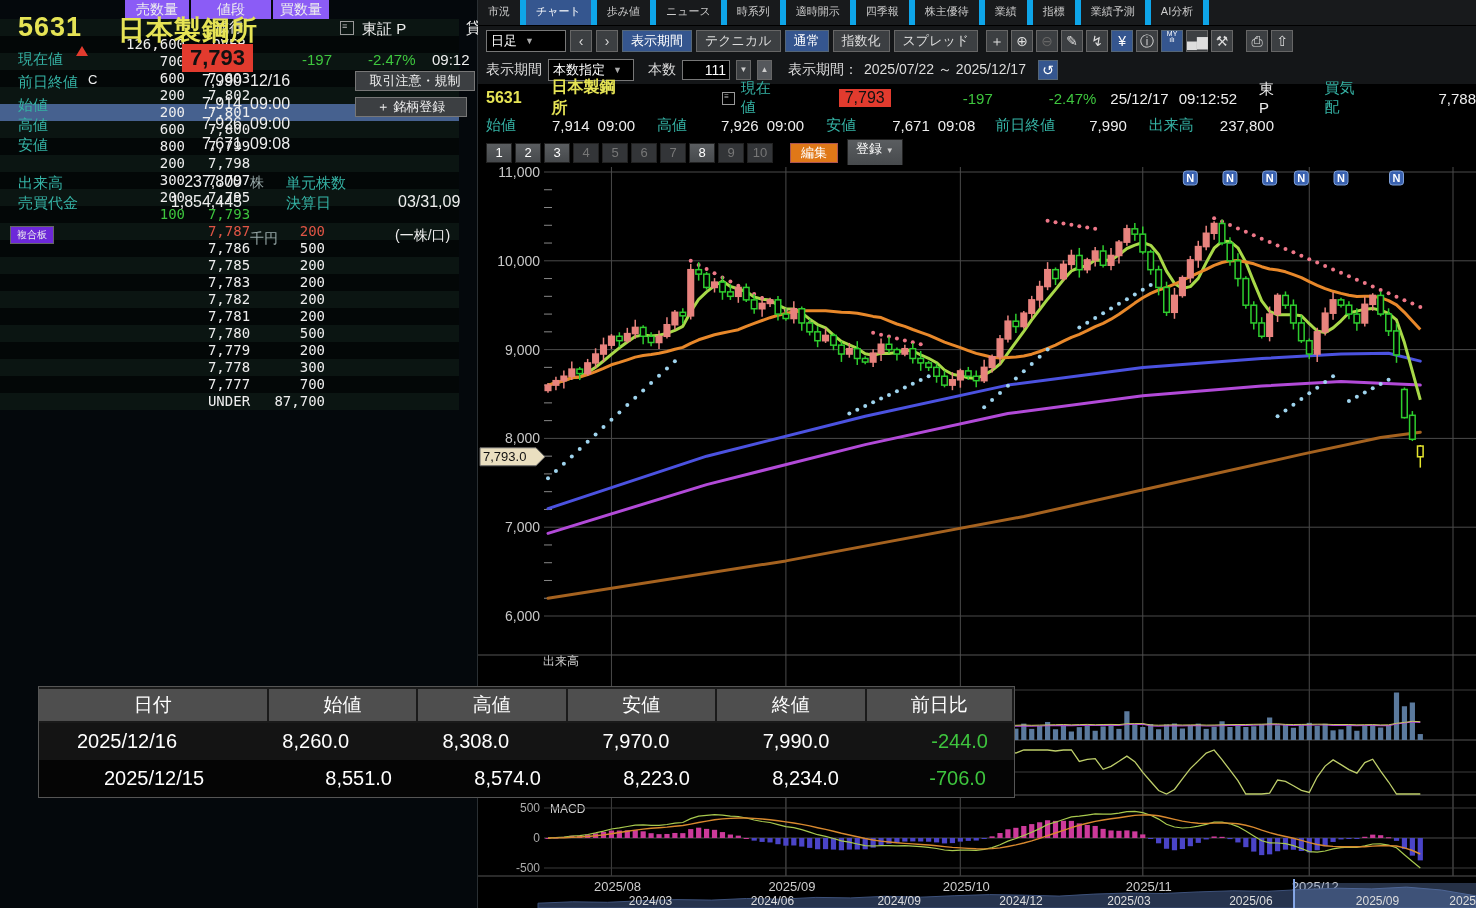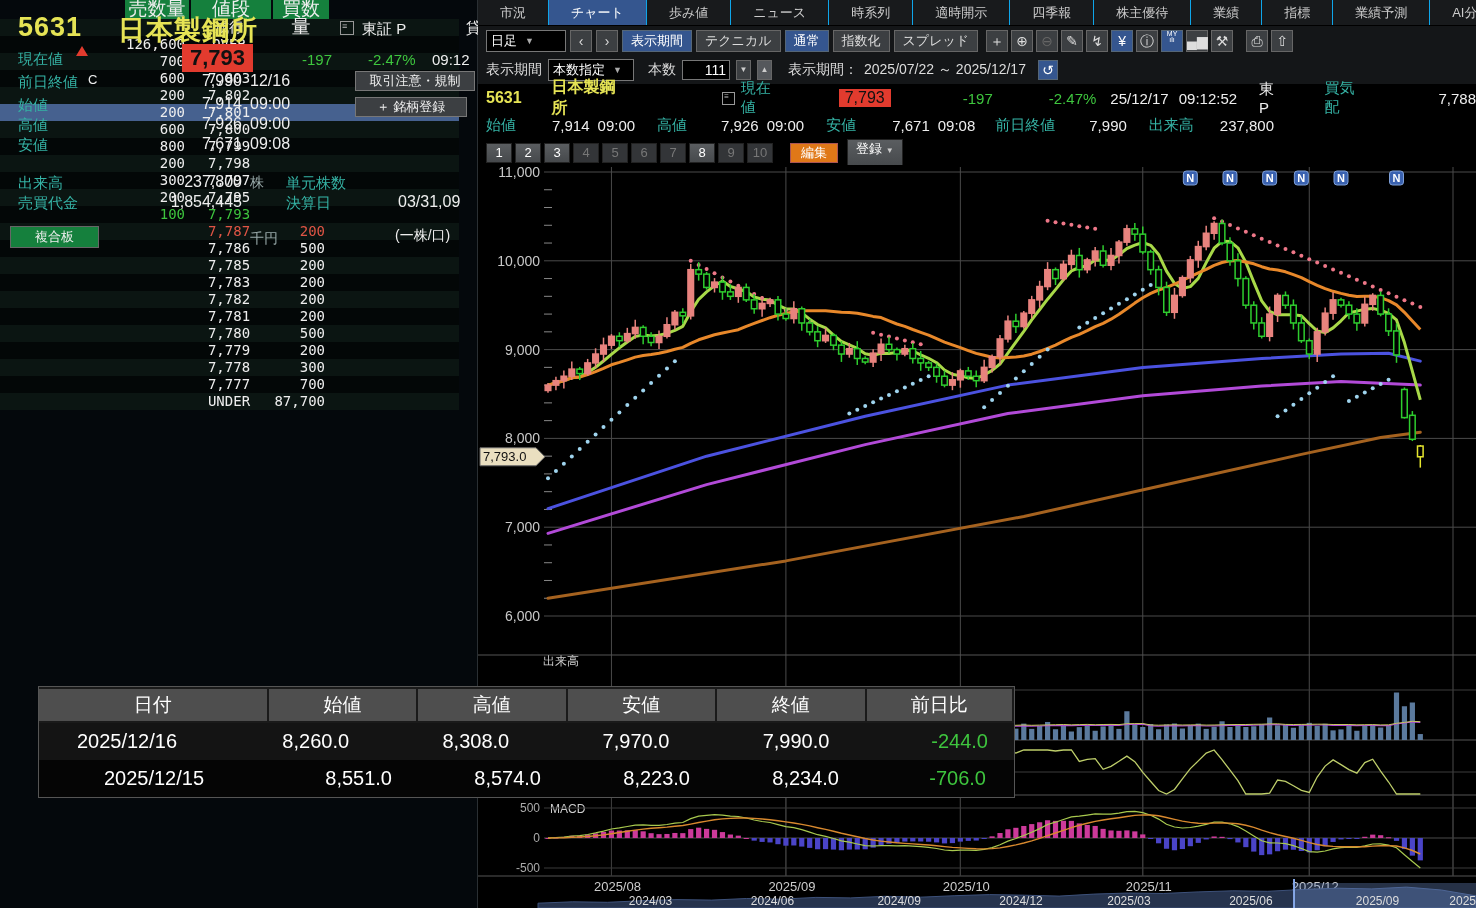--- a/index.html
+++ b/index.html
@@ -15,40 +15,40 @@
   
   #left-panel { left:0; top:0; width:478px; height:908px; background:#04080c; border-right:1px solid #2a2f33; }
   .yellow-big { color:#e6e455; font-size:27px; font-weight:bold; letter-spacing:1px; }
   .teal { color:#35b3a5; font-size:15px; }
   .wht  { color:#eee; font-size:16px; }
   .gry  { color:#9aa; font-size:14px; }
   .grn  { color:#3ec53e; }
   .red-box { background:#e23b2e; color:#111; font-size:22px; font-weight:bold; padding:1px 8px; }
   .tri-up { width:0; height:0; border-left:6px solid transparent; border-right:6px solid transparent; border-bottom:10px solid #e23b2e; }
   .panel-btn { background:#3c3f42; border:1px solid #777; color:#eee; font-size:13px; text-align:center; line-height:17px; height:20px; }
-  .small-tag { background:#15803d; border:1px solid #666; color:#eee; font-size:13px; padding:1px 24px; }
+  .small-tag { background:#6d28d9; border:1px solid #666; color:#eee; font-size:10px; padding:1px 6px; }
 
   
   #order-book { left:8px; top:252px; width:459px; }
   .ob-head { display:flex; height:19px; }
-  .ob-head .cell { background:#15803d; color:#eee; font-size:19px; text-align:center; line-height:18px; margin-right:2px; }
+  .ob-head .cell { background:#8b5cf6; color:#eee; font-size:14px; text-align:center; line-height:18px; margin-right:2px; }
   .ob-row { display:flex; height:17px; font-family:"DejaVu Sans Mono","Liberation Mono",monospace; font-size:14px; color:#eee; }
   .ob-row.odd { background:#0b1512; }
   .ob-row.even { background:#030707; }
   .ob-row.sel { background:#46618f; }
   .ob-row .c-sell { width:189px; text-align:right; padding-right:4px; }
   .ob-row .c-price { width:80px; text-align:center; }
   .ob-row .c-buy { width:60px; text-align:right; padding-right:4px; }
   .ob-row.green { color:#3ec53e; }
   .ob-row.red { color:#e05545; }
 
   
   #right-panel { left:478px; top:0; width:998px; height:908px; background:#000; }
   #tab-row { left:0; top:0; width:998px; height:26px; background:#181a1c; border-bottom:1px solid #000; display:flex; }
-  .tab { padding:4px 22px; font-size:13px; color:#ccc; border-right:1px solid #0ea5e9; cursor:pointer; white-space:nowrap; }
+  .tab { padding:4px 10px; font-size:11px; color:#ccc; border-right:6px solid #0ea5e9; cursor:pointer; white-space:nowrap; }
   .tab.active { background:#35568f; color:#fff; }
 
   #toolbar-row { left:0; top:26px; width:998px; height:30px; background:#141618; display:flex; align-items:center; gap:4px; padding-left:8px; }
   .tb-btn { background:#3c3f42; border:1px solid #666; color:#ddd; font-size:13px; height:22px; line-height:20px; padding:0 8px; text-align:center; }
   .tb-btn.blue { background:#35568f; border-color:#567; color:#fff; }
   .tb-btn.icon { width:22px; padding:0; font-size:14px; }
   .tb-btn.dim { color:#666; }
   .tb-sel { background:#000; border:1px solid #777; color:#fff; height:22px; font-size:13px; padding:0 4px; display:flex; align-items:center; gap:8px; }
   .tb-sel .arr { color:#aaa; font-size:9px; }
   .mini { font-size:7px; line-height:6px; display:block; }

